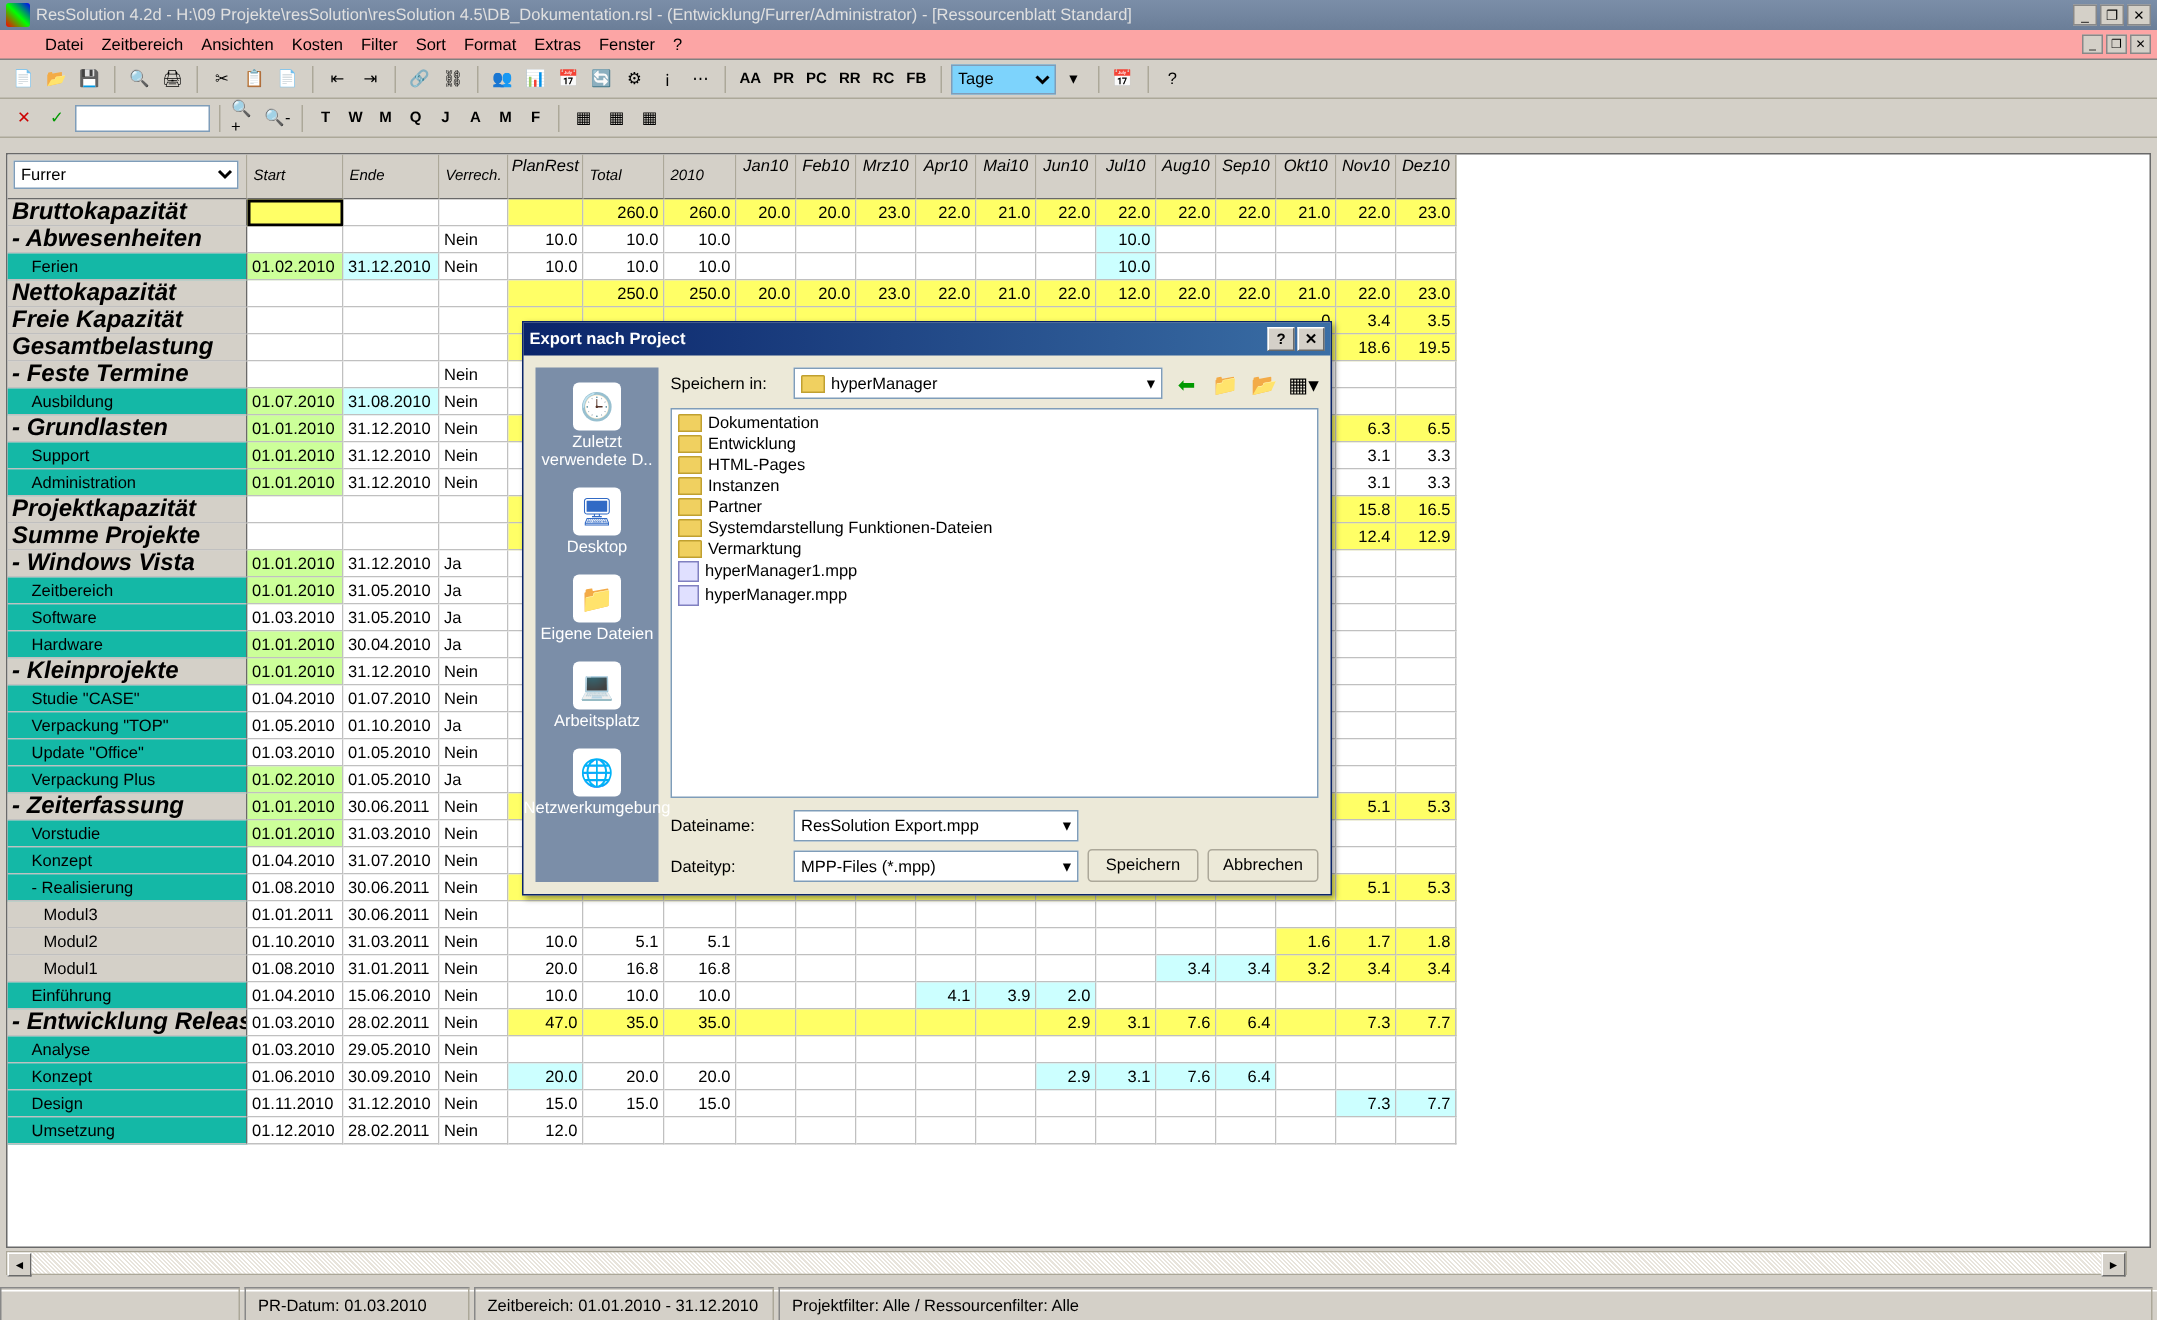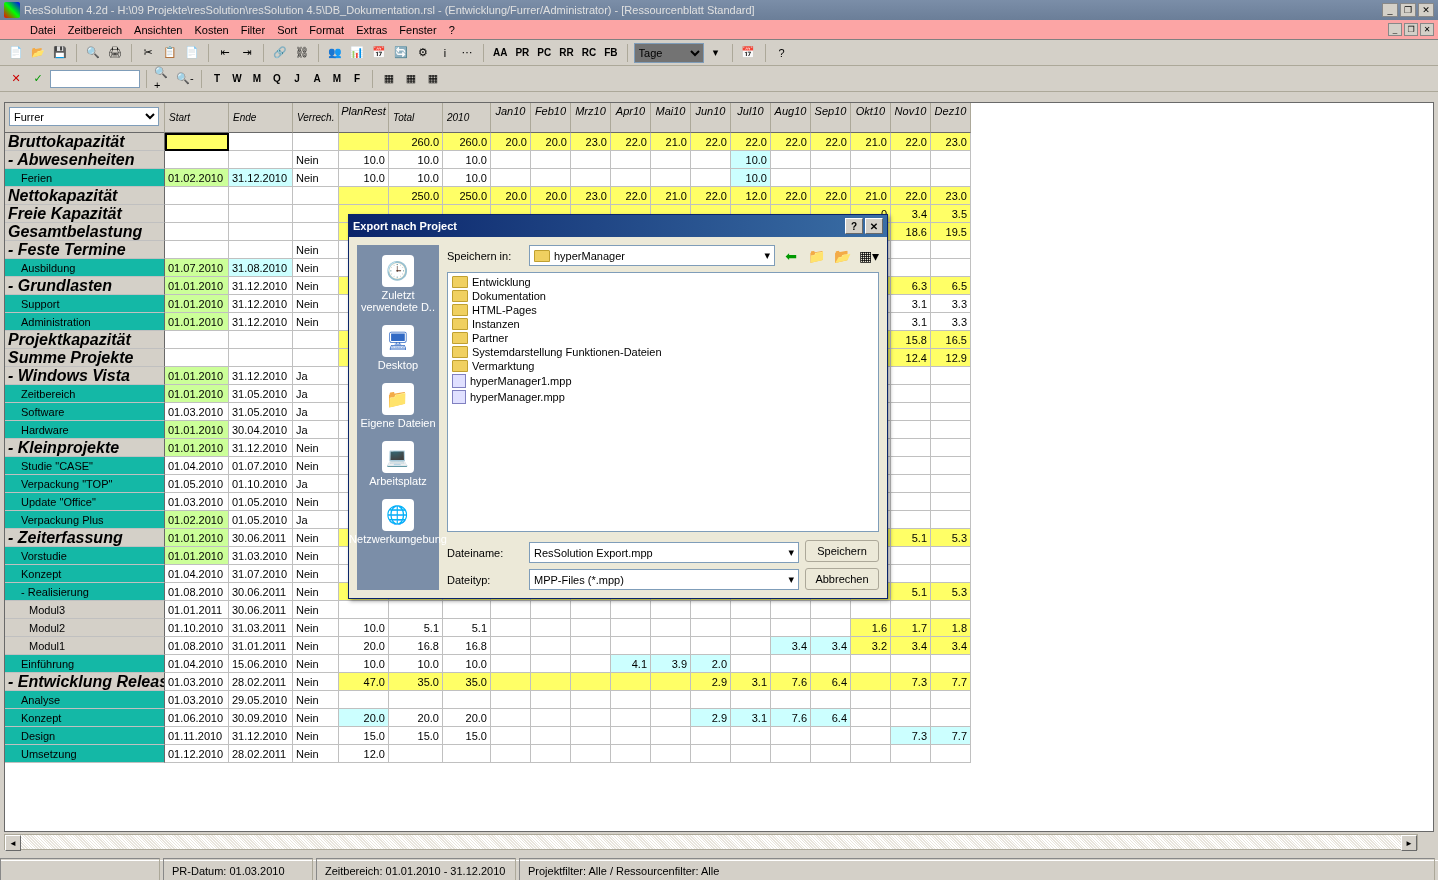--- a/index.html
+++ b/index.html
@@ -17,21 +17,21 @@
 .menubar .menu-icon { width: 16px; height: 16px; margin-right: 4px; }
 .menubar .menu-item { padding: 2px 6px; cursor: pointer; }
 .menubar .winbtns-sm { margin-left: auto; display: flex; }
 .menubar .winbtns-sm div { width: 14px; height: 13px; background: #d4d0c8; border: 1px solid #888; margin-left: 2px; font-size: 8px; display: flex; align-items: center; justify-content: center; cursor: pointer; }
 
 
 .toolbar { background: #d4d0c8; height: 26px; display: flex; align-items: center; padding: 2px 6px; border-bottom: 1px solid #aca899; gap: 2px; }
 .tb-btn { width: 20px; height: 20px; display: flex; align-items: center; justify-content: center; cursor: pointer; border: 1px solid transparent; }
 .tb-sep { width: 1px; height: 18px; background: #aca899; margin: 0 4px; }
 .tb-text-btn { min-width: 18px; height: 20px; padding: 0 2px; display: flex; align-items: center; justify-content: center; cursor: pointer; font-weight: bold; font-size: 10px; border: 1px solid transparent; }
-.tb-select { height: 20px; font-size: 11px; border: 1px solid #7f9db9; background: #737373; min-width: 70px; }
+.tb-select { height: 20px; font-size: 11px; border: 1px solid #7f9db9; background: #7dd3fc; min-width: 70px; }
 .name-select { width: 150px; height: 19px; border: 1px solid #7f9db9; background: #fff; }
 
 
 .grid-wrap { position: absolute; top: 102px; left: 4px; right: 4px; bottom: 48px; border: 1px solid #696969; background: #fff; overflow: hidden; }
 .grid { display: grid; grid-template-columns: 160px 64px 64px 46px 50px 54px 48px repeat(12, 40px); }
 .grid .hdr { background: #d4d0c8; border-right: 1px solid #aca899; border-bottom: 1px solid #696969; padding: 2px 4px; font-style: italic; font-size: 10px; height: 30px; display: flex; align-items: center; }
 .grid .hdr.two-line { align-items: flex-start; justify-content: center; line-height: 1.1; }
 .grid .cell { border-right: 1px solid #c0c0c0; border-bottom: 1px solid #c0c0c0; padding: 1px 3px; height: 18px; display: flex; align-items: center; font-size: 11px; overflow: hidden; white-space: nowrap; }
 .grid .num { justify-content: flex-end; }
 .grid .label { background: #d4d0c8; font-style: italic; font-weight: bold; font-size: 16px; border-right: 1px solid #696969; }
@@ -68,21 +68,21 @@
 .dlg-label { width: 76px; }
 .dlg-combo { flex: 1; height: 21px; border: 1px solid #7f9db9; background: #fff; padding: 0 4px; display: flex; align-items: center; }
 .dlg-icons { display: flex; gap: 6px; }
 .dlg-icons .ico { width: 20px; height: 20px; cursor: pointer; display: flex; align-items: center; justify-content: center; font-size: 14px; }
 .dlg-list { flex: 1; background: #fff; border: 1px solid #7f9db9; min-height: 260px; padding: 2px; overflow: auto; }
 .dlg-list .item { display: flex; align-items: center; padding: 1px 2px; cursor: pointer; gap: 4px; }
 .fico { width: 16px; height: 12px; background: #f0d060; border: 1px solid #c0a030; border-radius: 1px 1px 0 0; }
 .mico { width: 14px; height: 14px; background: #e0e0ff; border: 1px solid #8080c0; }
 .dlg-bottom { display: flex; align-items: flex-end; gap: 6px; }
 .dlg-bottom-left { flex: 1; }
-.dlg-btns { display: flex; flex-direction: column; gap: 6px; align-items: flex-end; }
+.dlg-btns { display: flex; flex-direction: row; gap: 6px; align-items: flex-end; }
 .winbtn { width: 74px; height: 22px; background: #ece9d8; border: 1px solid #aca899; border-radius: 3px; cursor: pointer; }
 </style>
 </head>
 <body>
 
 <div class="titlebar">
   <div class="icon"></div>
   <div class="title">ResSolution 4.2d - H:\09 Projekte\resSolution\resSolution 4.5\DB_Dokumentation.rsl - (Entwicklung/Furrer/Administrator) - [Ressourcenblatt Standard]</div>
   <div class="winbtns">
     <div>_</div>
@@ -963,25 +963,25 @@
         <div class="dlg-icons">
           <div class="ico" style="color:#090;">⬅</div>
           <div class="ico">📁</div>
           <div class="ico">📂</div>
           <div class="ico">▦▾</div>
         </div>
       </div>
       <div class="dlg-list" id="dlg-list">
           <div class="item">
             <span class="fico"></span>
-            <span>Entwicklung</span>
+            <span>Dokumentation</span>
           </div>
           <div class="item">
             <span class="fico"></span>
-            <span>Dokumentation</span>
+            <span>Entwicklung</span>
           </div>
           <div class="item">
             <span class="fico"></span>
             <span>HTML-Pages</span>
           </div>
           <div class="item">
             <span class="fico"></span>
             <span>Instanzen</span>
           </div>
           <div class="item">

